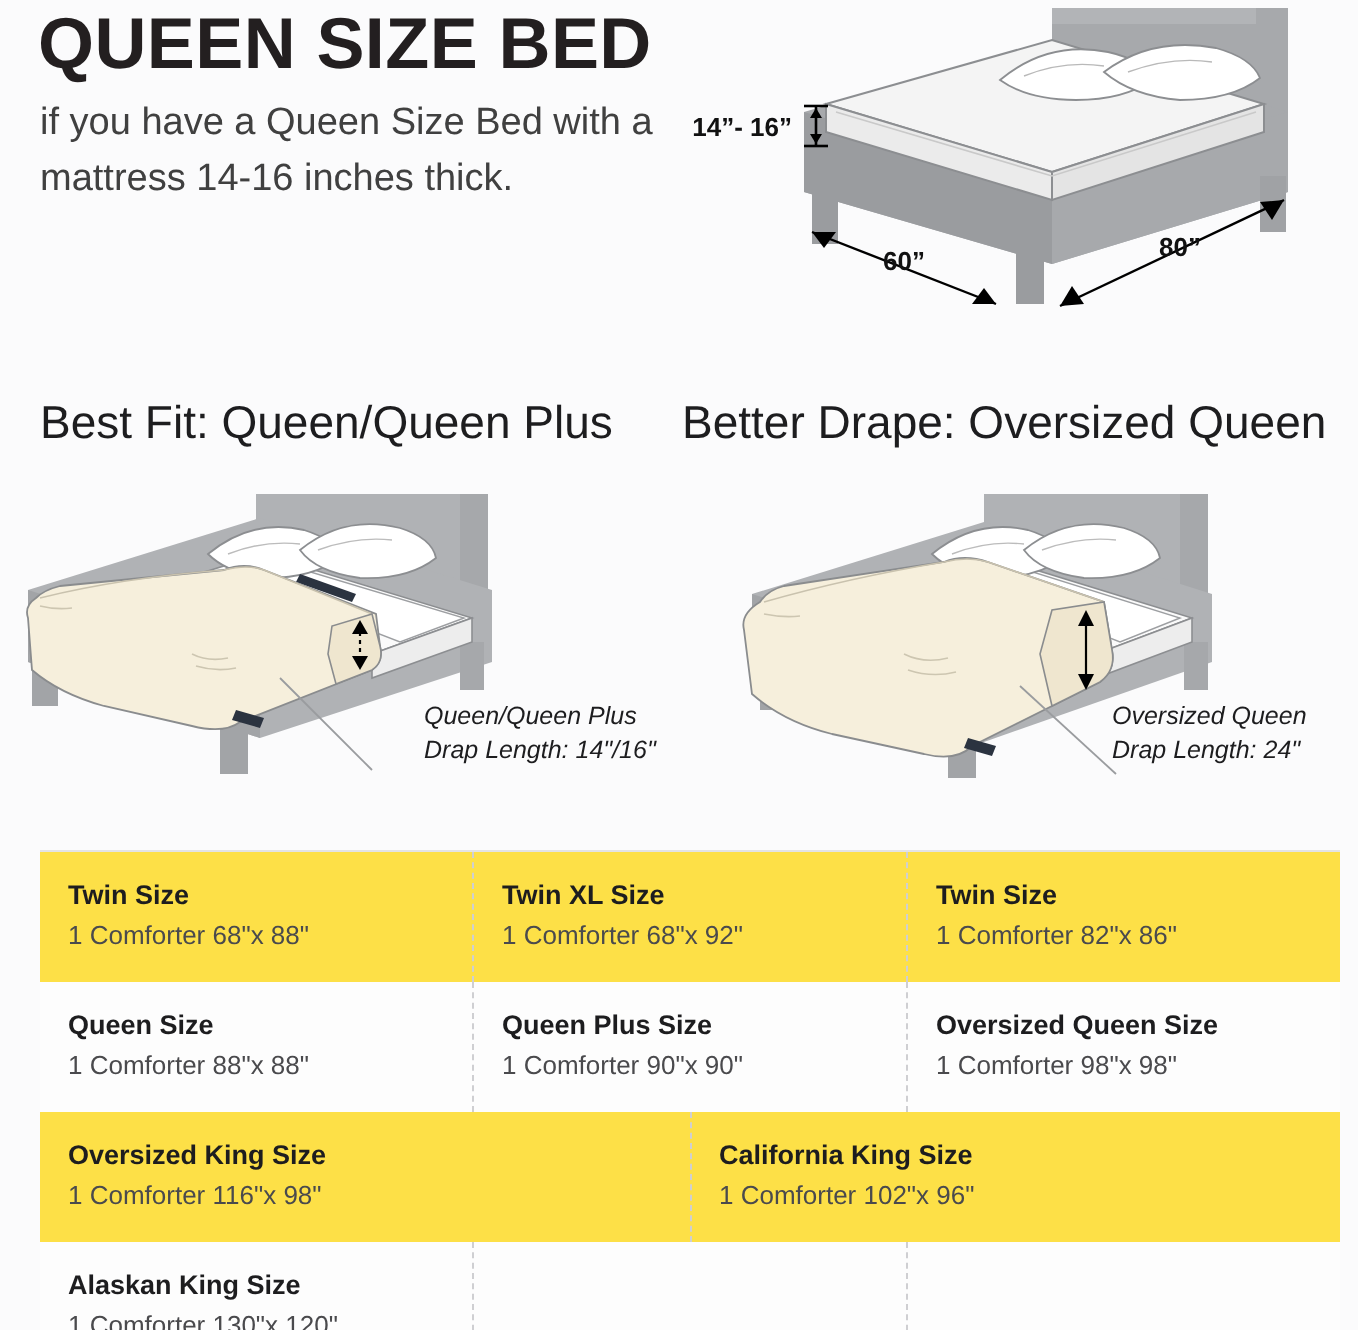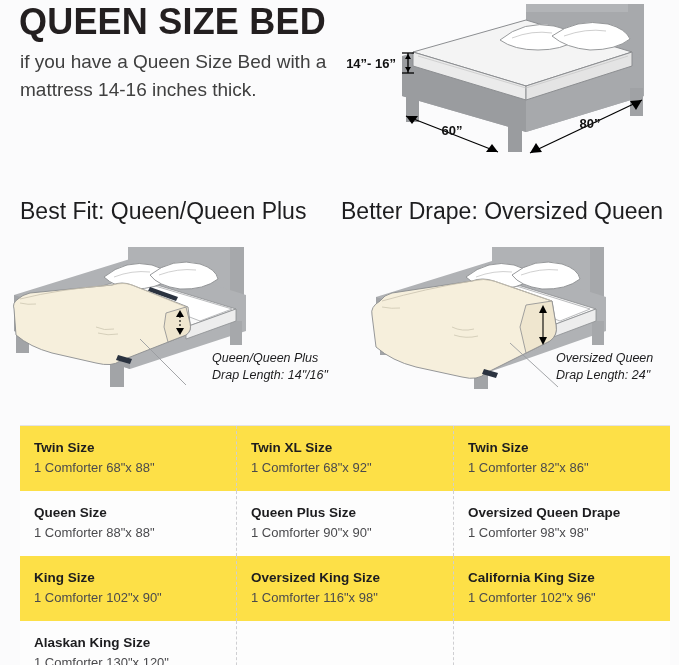--- a/index.html
+++ b/index.html
@@ -327,30 +327,26 @@
     <div class="trow plain">
       <div class="cell">
         <div class="cell-title">Queen Size</div>
         <div class="cell-sub">1 Comforter 88"x 88"</div>
       </div>
       <div class="cell">
         <div class="cell-title">Queen Plus Size</div>
         <div class="cell-sub">1 Comforter 90"x 90"</div>
       </div>
       <div class="cell">
-        <div class="cell-title">Oversized Queen Drape</div>
+        <div class="cell-title">Oversized Queen Size</div>
         <div class="cell-sub">1 Comforter 98"x 98"</div>
       </div>
     </div>
 
     <div class="trow shade">
-      <div class="cell">
-        <div class="cell-title">King Size</div>
-        <div class="cell-sub">1 Comforter 102"x 90"</div>
-      </div>
       <div class="cell">
         <div class="cell-title">Oversized King Size</div>
         <div class="cell-sub">1 Comforter 116"x 98"</div>
       </div>
       <div class="cell">
         <div class="cell-title">California King Size</div>
         <div class="cell-sub">1 Comforter 102"x 96"</div>
       </div>
     </div>
 

